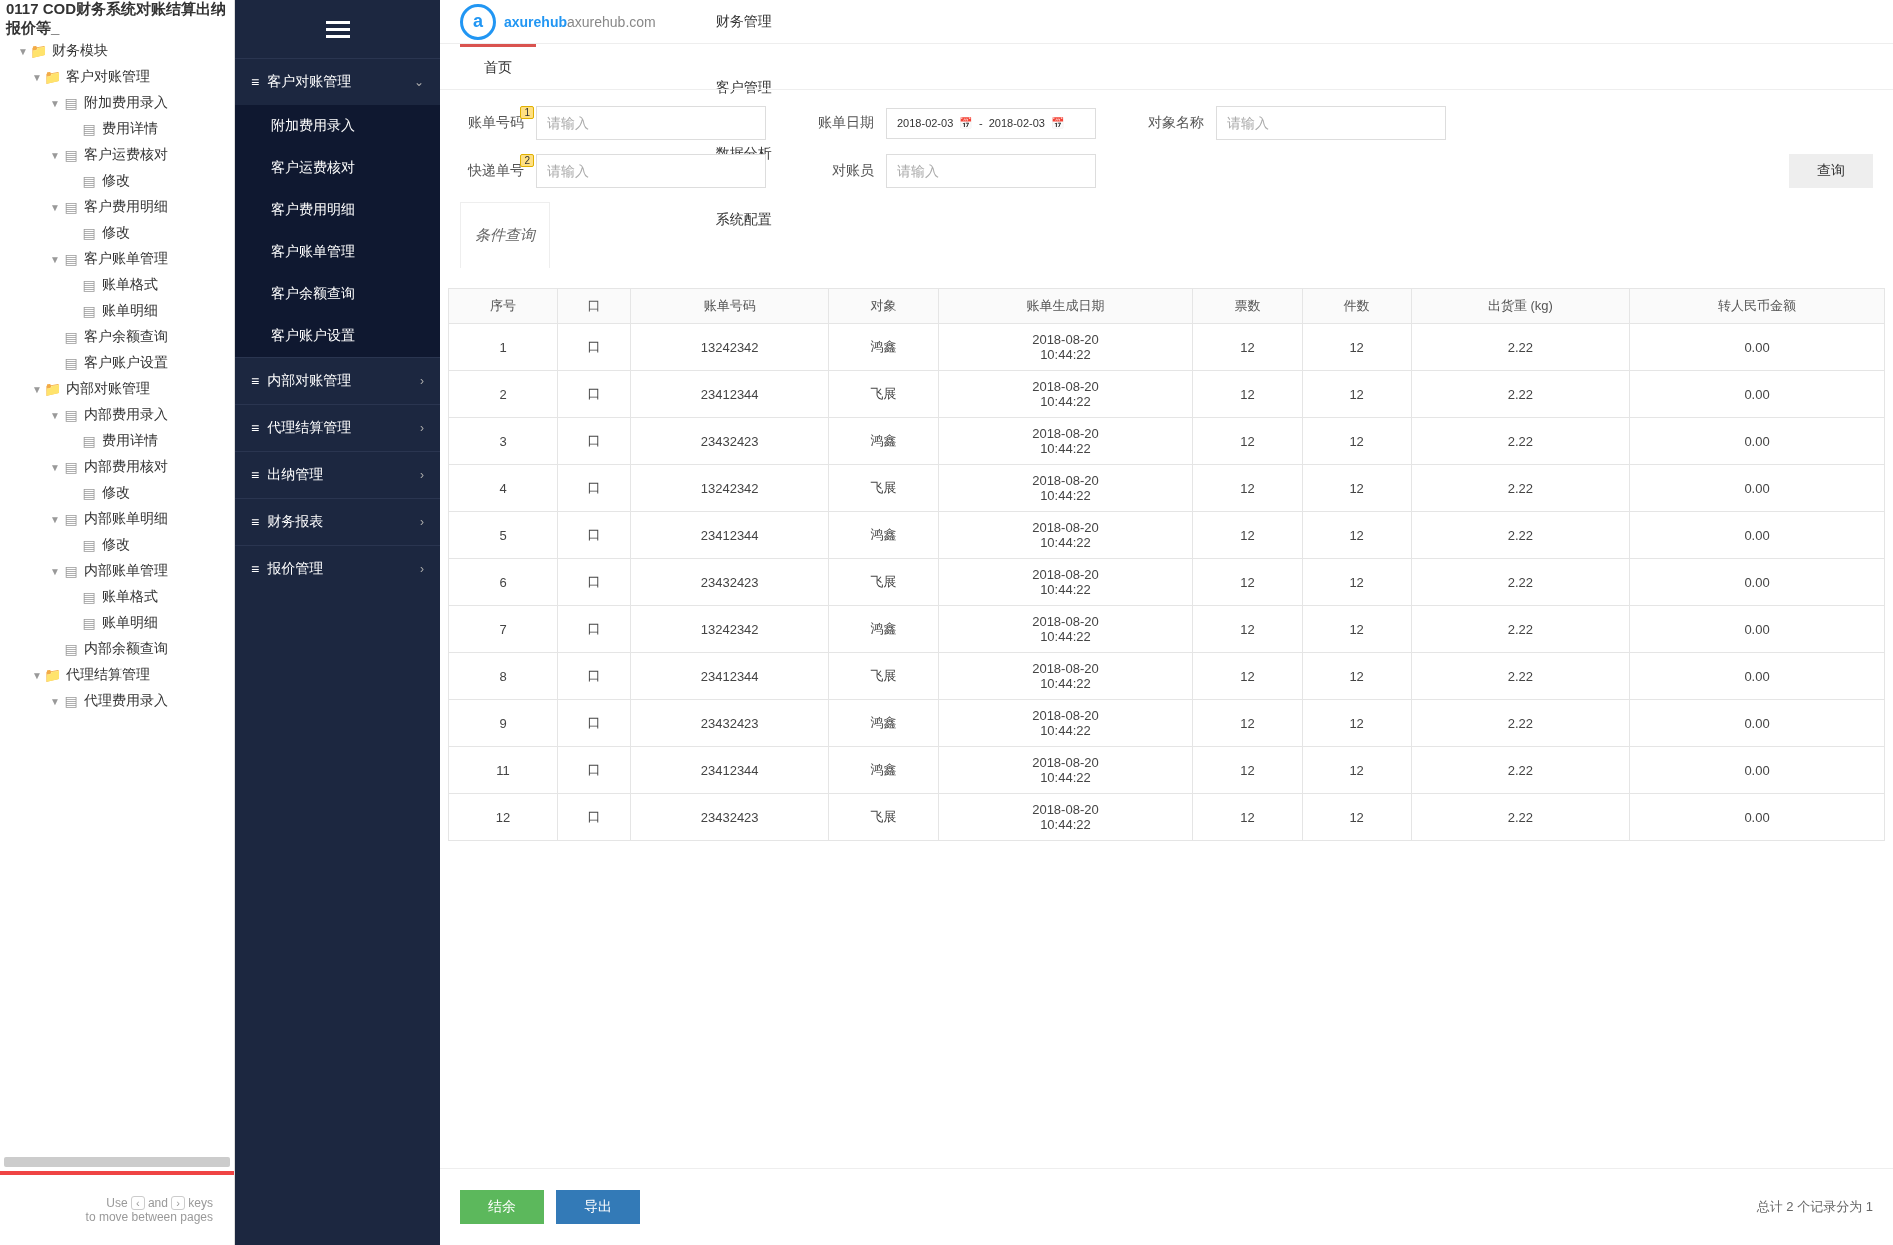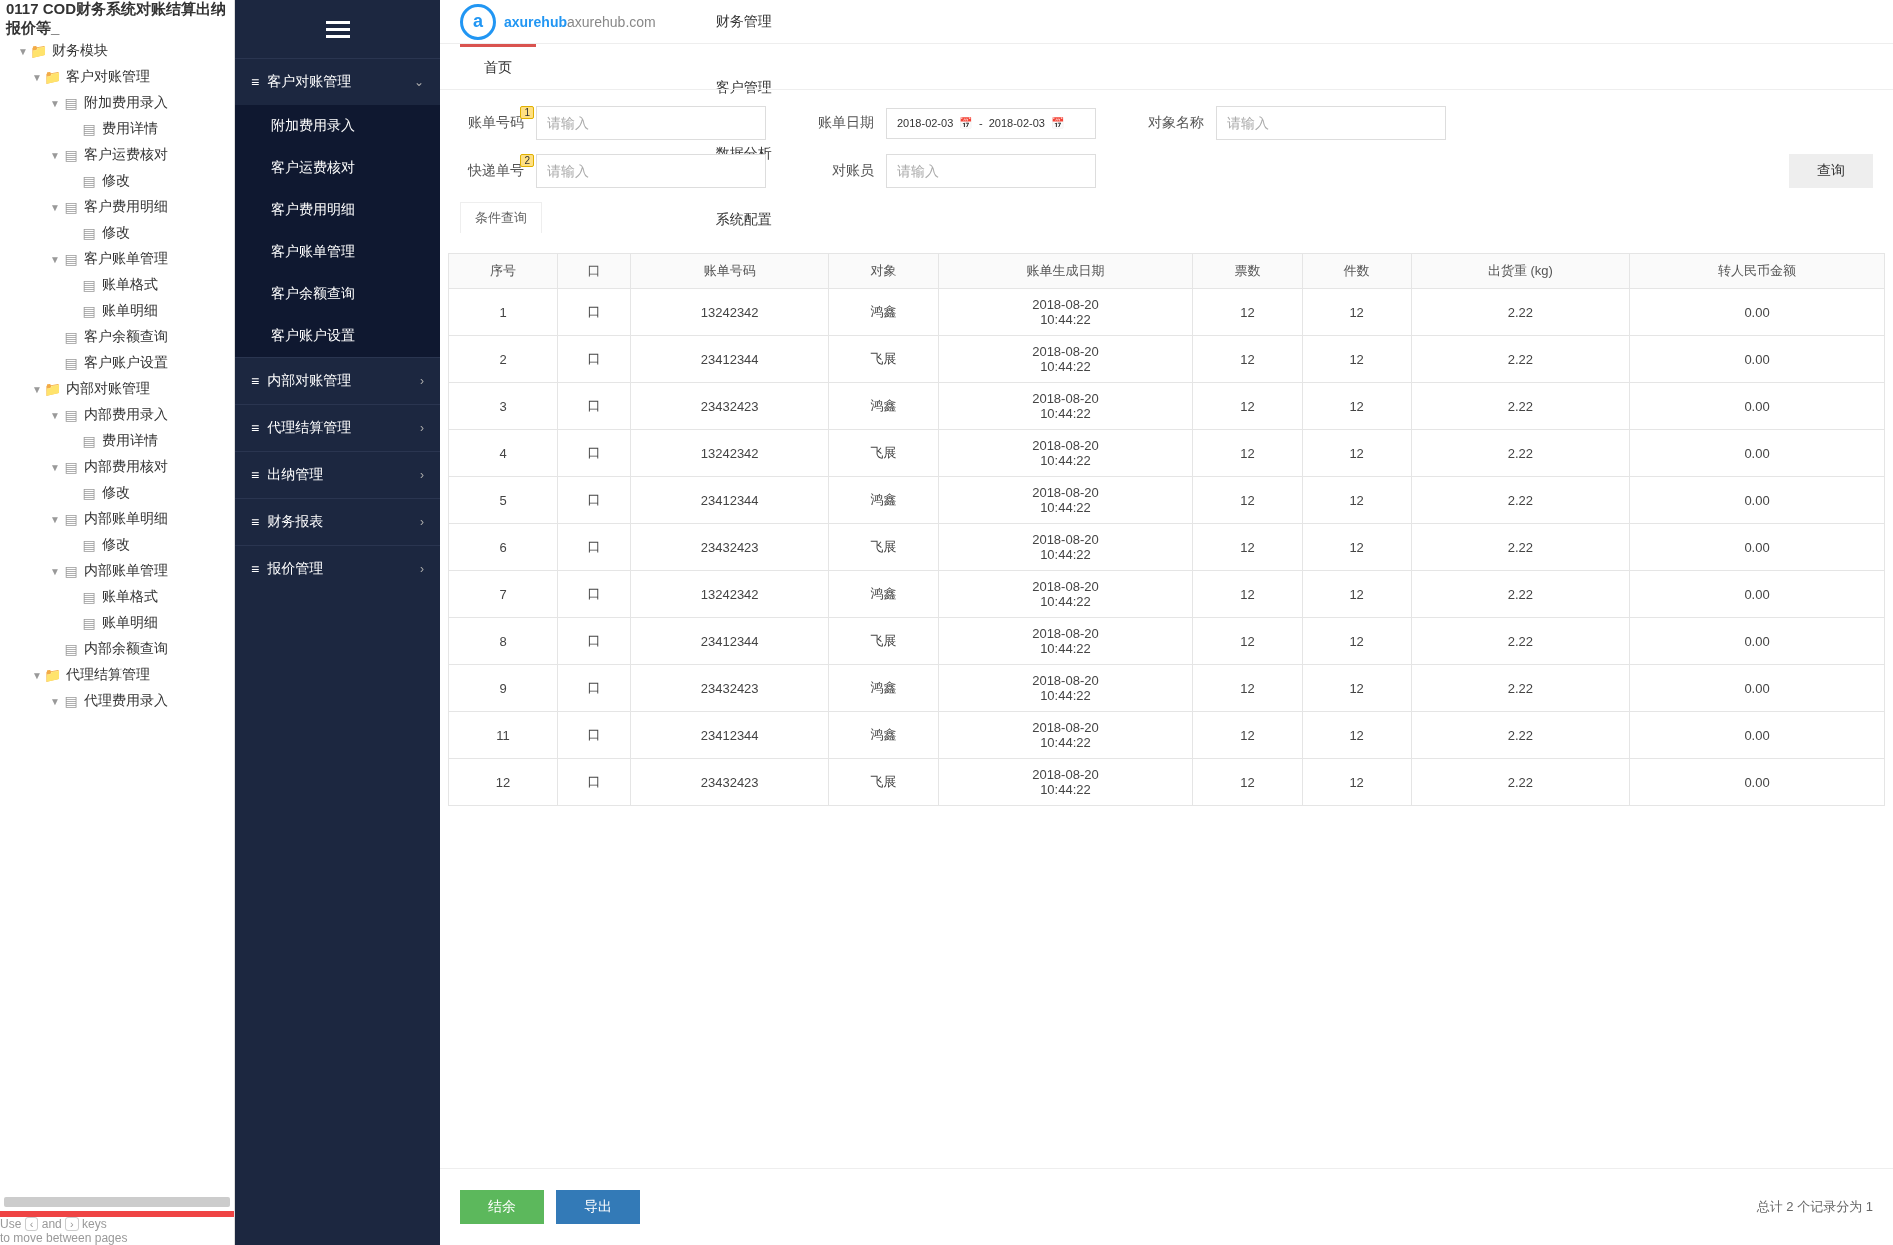--- a/index.html
+++ b/index.html
@@ -13,21 +13,21 @@
 .tree-body { flex: 1; overflow-y: auto; padding: 0 4px; }
 .tree-node { display: flex; align-items: center; padding: 4px 0; cursor: pointer; white-space: nowrap; }
 .tree-caret { width: 14px; text-align: center; color: #999; font-size: 10px; }
 .tree-icon { width: 18px; text-align: center; margin-right: 4px; }
 .folder { color: #2196f3; }
 .page { color: #999; }
 .indent-1 { padding-left: 12px; }
 .indent-2 { padding-left: 26px; }
 .indent-3 { padding-left: 44px; }
 .indent-4 { padding-left: 62px; }
-.tree-footer { padding: 0; text-align: left; color: #999; font-size: 12px; border-top: 6px solid #ef4444; }
+.tree-footer { padding: 21px; text-align: right; color: #999; font-size: 12px; border-top: 4px solid #ef4444; }
 .scroll-stub { height: 10px; background: #ccc; margin: 4px; border-radius: 2px; }
 .key-box { display: inline-block; border: 1px solid #ccc; border-radius: 3px; padding: 0 4px; font-size: 11px; }
 
 
 .dark-sidebar { width: 205px; background: #1c2740; color: #fff; display: flex; flex-direction: column; }
 .sidebar-top { height: 58px; display: flex; align-items: center; justify-content: center; font-size: 20px; background: #1c2740; }
 .hamburger-lines { display:flex; flex-direction:column; gap:4px; }
 .hamburger-lines span { width:24px; height:3px; background:#fff; }
 .sb-group { padding: 14px 16px; display: flex; align-items: center; justify-content: space-between; cursor: pointer; border-top: 1px solid #2a3550; }
 .sb-group-left { display: flex; align-items: center; gap: 8px; }
@@ -53,21 +53,21 @@
 .filter-label { min-width: 64px; text-align: right; color: #555; position: relative; }
 .badge { position: absolute; top: -8px; right: -10px; background: #ffe082; border: 1px solid #e0b000; color: #333; font-size: 10px; border-radius: 2px; padding: 0 3px; }
 .text-input { border: 1px solid #ddd; padding: 8px 10px; width: 230px; font-size: 14px; }
 .text-input::placeholder { color: #aaa; }
 .date-range { border: 1px solid #ddd; padding: 8px 10px; width: 210px; display: flex; align-items: center; gap: 6px; font-size: 11px; }
 .cal-icon { color: #888; }
 .btn { padding: 8px 28px; cursor: pointer; border: none; font-size: 14px; }
 .btn-default { background: #eee; color: #333; }
 .btn-green { background: #5cb85c; color: #fff; }
 .btn-blue { background: #337ab7; color: #fff; }
-.sub-tab { display: inline-block; border: 1px solid #eee; border-bottom: none; padding: 6px 14px; color: #666; font-size: 13px; }
+.sub-tab { display: inline-block; border: 1px solid #eee; border-bottom: none; padding: 23px 14px; color: #666; font-size: 15px; font-style: italic; }
 
 .table-wrap { flex:1; overflow: auto; padding: 0 8px; margin-top: 16px; }
 table { border-collapse: collapse; width: 100%; }
 th, td { border: 1px solid #e5e5e5; padding: 8px 6px; text-align: center; font-size: 13px; }
 th { background: #fafafa; font-weight: normal; color: #555; }
 td { color: #444; }
 
 .bottom-bar { display: flex; align-items: center; justify-content: space-between; padding: 21px 20px; border-top: 1px solid #eee; }
 .bottom-left { display: flex; gap: 12px; }
 .page-info { color: #666; font-size: 13px; }

